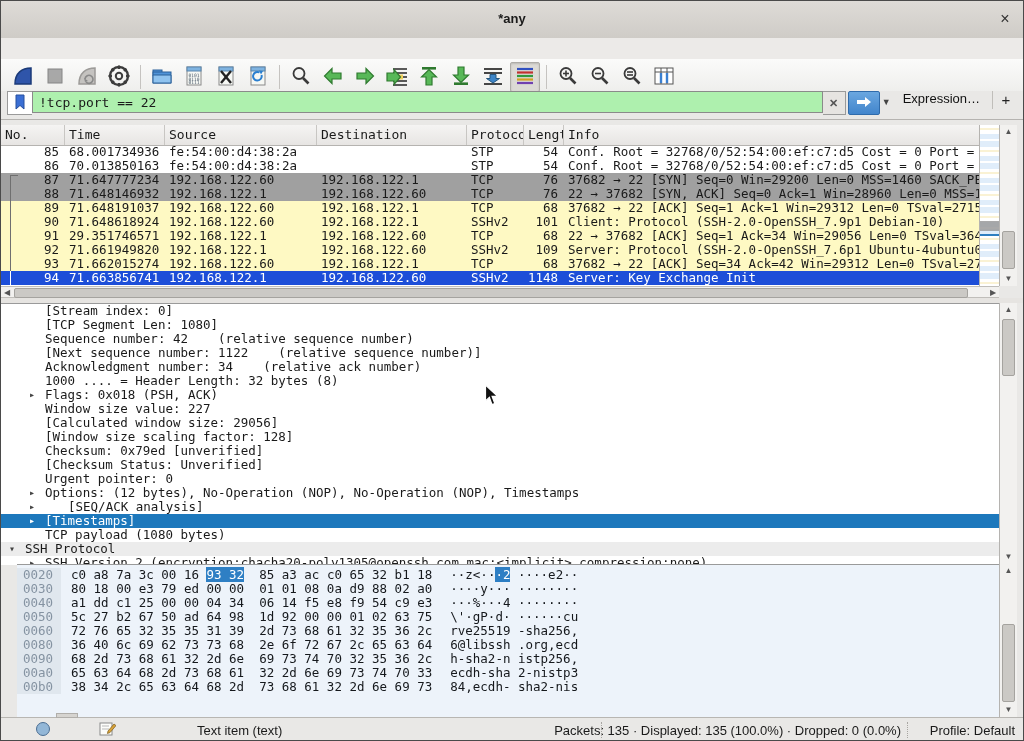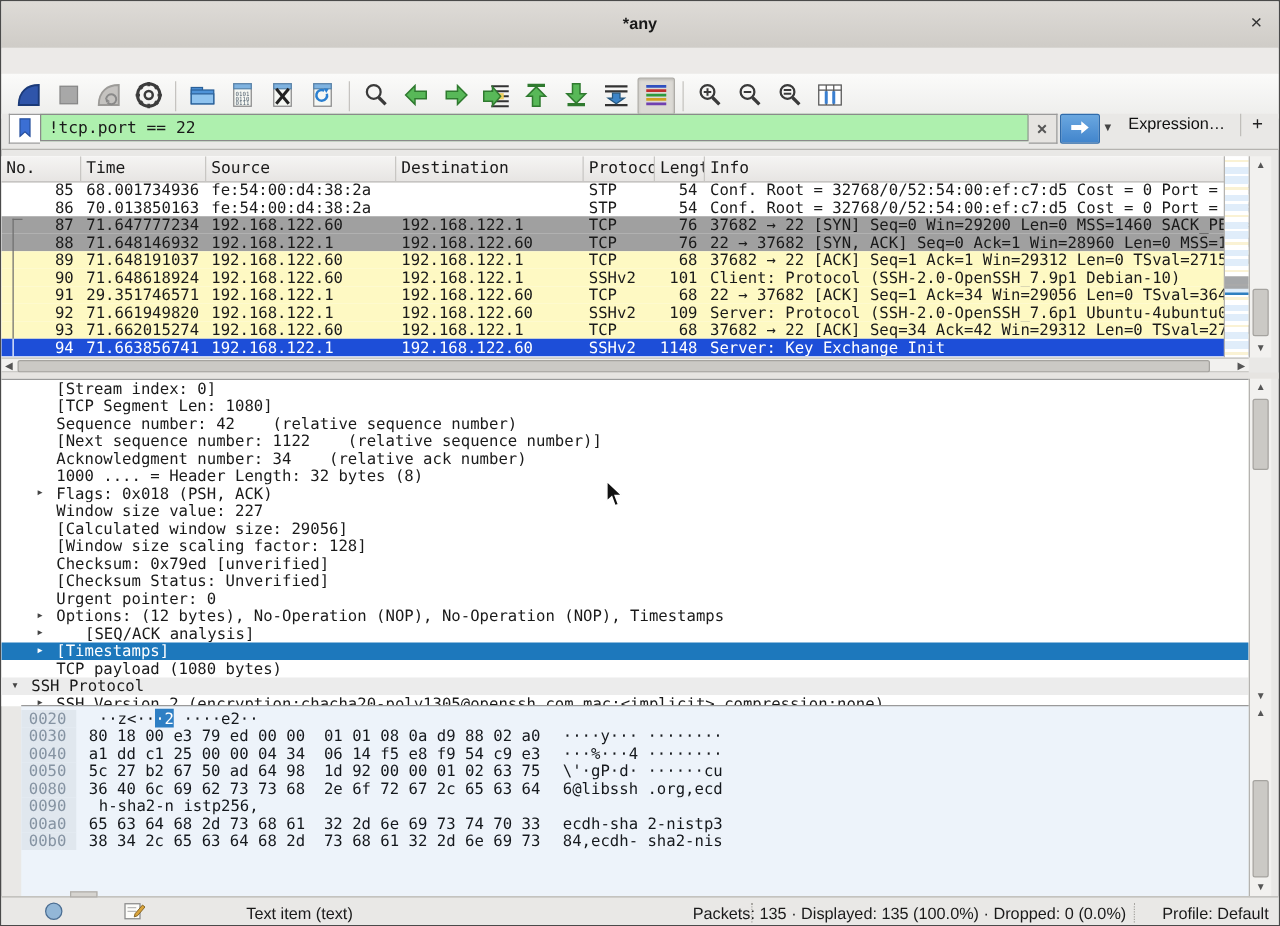--- a/index.html
+++ b/index.html
@@ -472,26 +472,27 @@
       <div class="dline"><span class="dtri" style="left: 28px;">▸</span><span class="dtext" style="left: 44px;">SSH Version 2 (encryption:chacha20-poly1305@openssh.com mac:&lt;implicit&gt; compression:none)</span></div>
     </div>
 
   <div class="vscroll" style="left:998px;top:302px;height:261px;">
     <div class="sb-arrow" style="top:0;">▲</div>
     <div class="sb-thumb" style="top:16px;height:55px;"></div>
     <div class="sb-arrow" style="bottom:0;">▼</div>
   </div>
 
   <div class="hexpane mono" id="hexpane">
-      <div class="hrow"><span class="hoff">0020</span><span class="hascii">··z&lt;··<span class="hl">·2</span> ····e2··</span></div>
+      <div class="hrow"><span class="hoff">0020</span><span class="hbytes">c0 a8 7a 3c 00 16 <span class="hl">93 32</span>  85 a3 ac c0 65 32 b1 18</span><span class="hascii">··z&lt;··<span class="hl">·2</span> ····e2··</span></div>
       <div class="hrow"><span class="hoff">0030</span><span class="hbytes">80 18 00 e3 79 ed 00 00  01 01 08 0a d9 88 02 a0</span><span class="hascii">····y··· ········</span></div>
       <div class="hrow"><span class="hoff">0040</span><span class="hbytes">a1 dd c1 25 00 00 04 34  06 14 f5 e8 f9 54 c9 e3</span><span class="hascii">···%···4 ········</span></div>
       <div class="hrow"><span class="hoff">0050</span><span class="hbytes">5c 27 b2 67 50 ad 64 98  1d 92 00 00 01 02 63 75</span><span class="hascii">\'·gP·d· ······cu</span></div>
+      <div class="hrow"><span class="hoff">0060</span><span class="hbytes">72 76 65 32 35 35 31 39  2d 73 68 61 32 35 36 2c</span><span class="hascii">rve25519 -sha256,</span></div>
       <div class="hrow"><span class="hoff">0080</span><span class="hbytes">36 40 6c 69 62 73 73 68  2e 6f 72 67 2c 65 63 64</span><span class="hascii">6@libssh .org,ecd</span></div>
-      <div class="hrow"><span class="hoff">0090</span><span class="hascii">h-sha2-n istp256,</span></div>
+      <div class="hrow"><span class="hoff">0090</span><span class="hbytes">68 2d 73 68 61 32 2d 6e  69 73 74 70 32 35 36 2c</span><span class="hascii">h-sha2-n istp256,</span></div>
       <div class="hrow"><span class="hoff">00a0</span><span class="hbytes">65 63 64 68 2d 73 68 61  32 2d 6e 69 73 74 70 33</span><span class="hascii">ecdh-sha 2-nistp3</span></div>
       <div class="hrow"><span class="hoff">00b0</span><span class="hbytes">38 34 2c 65 63 64 68 2d  73 68 61 32 2d 6e 69 73</span><span class="hascii">84,ecdh- sha2-nis</span></div>
     </div>
 
   <div class="vscroll" style="left:998px;top:563px;height:153px;">
     <div class="sb-arrow" style="top:0;">▲</div>
     <div class="sb-thumb" style="top:60px;height:76px;"></div>
     <div class="sb-arrow" style="bottom:0;">▼</div>
   </div>
 

